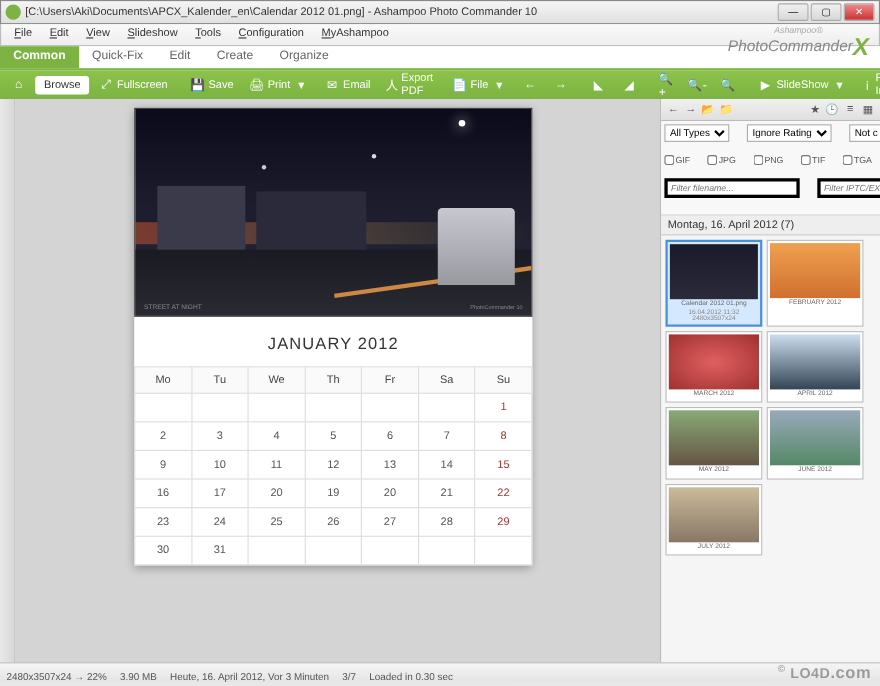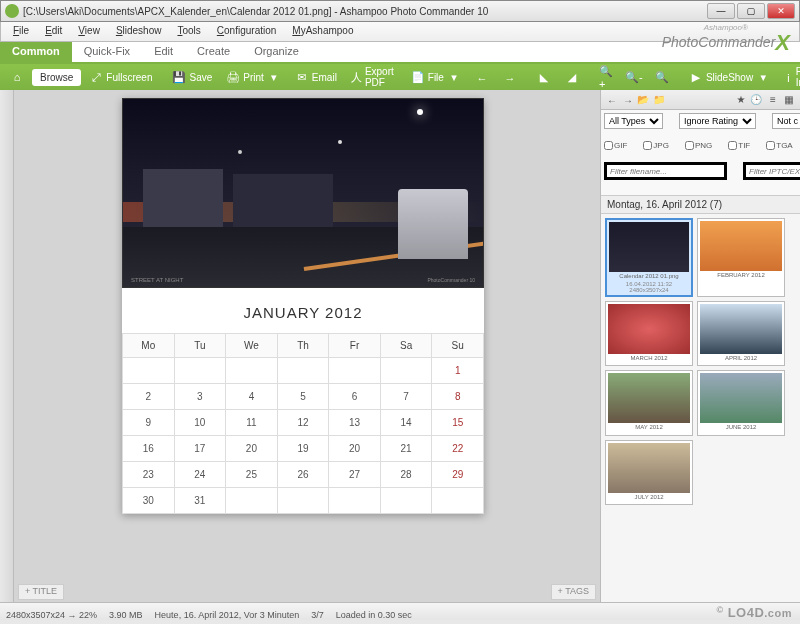--- a/index.html
+++ b/index.html
@@ -270,24 +270,20 @@
               <td>31</td>
               <td></td>
               <td></td>
               <td></td>
               <td></td>
               <td></td>
             </tr>
           </tbody>
       </table>
     </div>
-    <div class="doc-footer">
-      <span>+ TITLE</span>
-      <span>+ TAGS</span>
-    </div>
   </div>
 
   <div class="sidebar-right">
     <div class="rp-toolbar">
       <span class="rp-ico">←</span>
       <span class="rp-ico">→</span>
       <span class="rp-ico">📂</span>
       <span class="rp-ico">📁</span>
       <span style="flex:1"></span>
       <span class="rp-ico">★</span>
@@ -352,14 +348,14 @@
 
 <div class="statusbar">
   <span>2480x3507x24 → 22%</span>
   <span>3.90 MB</span>
   <span>Heute, 16. April 2012, Vor 3 Minuten</span>
   <span>3/7</span>
   <span>Loaded in 0.30 sec</span>
 </div>
 
 <div class="watermark">
-  <span class="c">©</span> <span>LO4D</span><span style="font-size:11px">.com</span>
+  <span class="c">©</span> <span>LO4D</span><span style="font-size:15px">.com</span>
 </div>
 
 </body></html>

